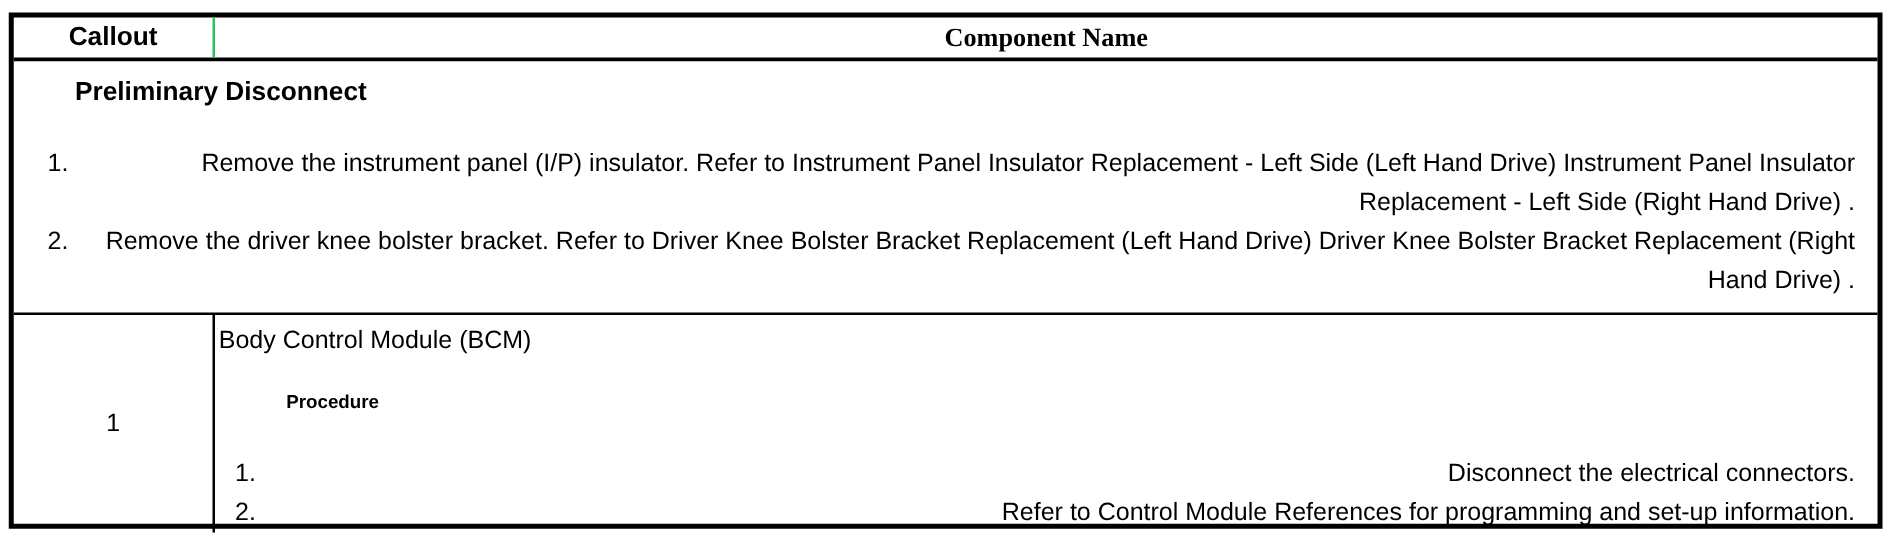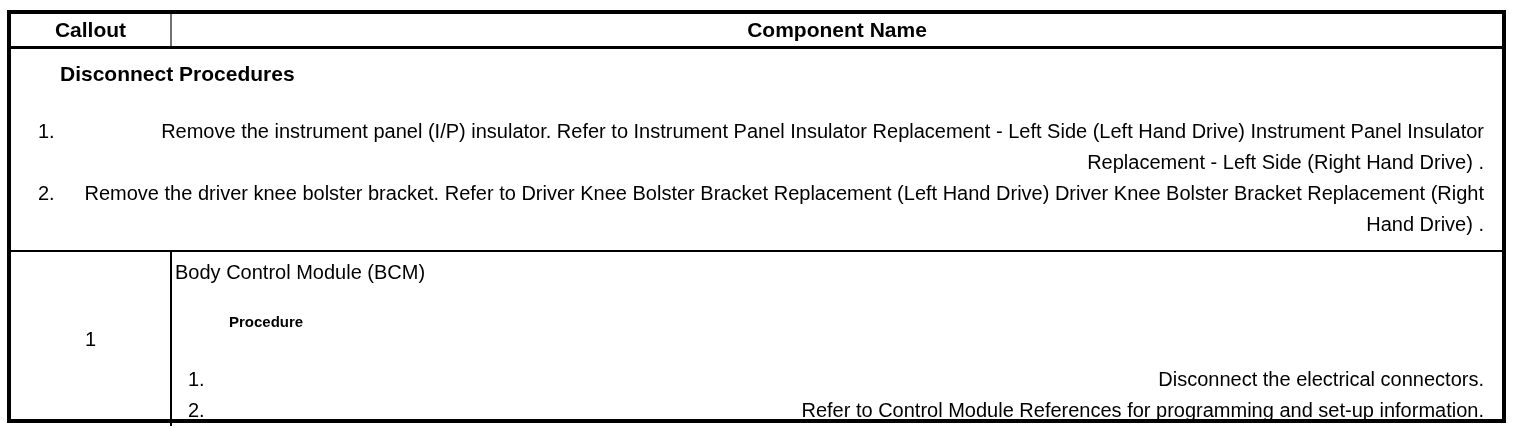--- a/index.html
+++ b/index.html
@@ -32,34 +32,35 @@
   .header-row {
     display: flex;
     flex-direction: row;
     border-bottom: 3px solid #000000;
     height: 32px;
     flex: 0 0 auto;
   }
   .callout-header {
     width: 159px;
     flex: 0 0 auto;
-    border-right: 2px solid #737373;
+    border-right: 2px solid #22c55e;
     display: flex;
     align-items: center;
     justify-content: center;
     font-weight: bold;
     font-size: 21px;
   }
   .component-header {
     flex: 1 1 auto;
     display: flex;
     align-items: center;
     justify-content: center;
     font-weight: bold;
     font-size: 21px;
+    font-family: Liberation Serif, serif;
   }
   .prelim-row {
     flex: 0 0 auto;
     border-bottom: 2px solid #000000;
     padding: 11px 0 10px 0;
   }
   .prelim-title {
     font-weight: bold;
     font-size: 21px;
     margin: 2px 0 0 49px;
@@ -125,21 +126,21 @@
 
 <div class="page">
   <div class="table">
 
     <div class="header-row">
       <div class="callout-header">Callout</div>
       <div class="component-header">Component Name</div>
     </div>
 
     <div class="prelim-row">
-      <div class="prelim-title">Disconnect Procedures</div>
+      <div class="prelim-title">Preliminary Disconnect</div>
       <div class="prelim-steps">
         <div class="step">
           <span class="step-num">1.</span>
           <span class="step-text">Remove the instrument panel (I/P) insulator. Refer to Instrument Panel Insulator Replacement - Left Side (Left Hand Drive) Instrument Panel Insulator Replacement - Left Side (Right Hand Drive) .</span>
         </div>
         <div class="step">
           <span class="step-num">2.</span>
           <span class="step-text">Remove the driver knee bolster bracket. Refer to Driver Knee Bolster Bracket Replacement (Left Hand Drive) Driver Knee Bolster Bracket Replacement (Right Hand Drive) .</span>
         </div>
       </div>

